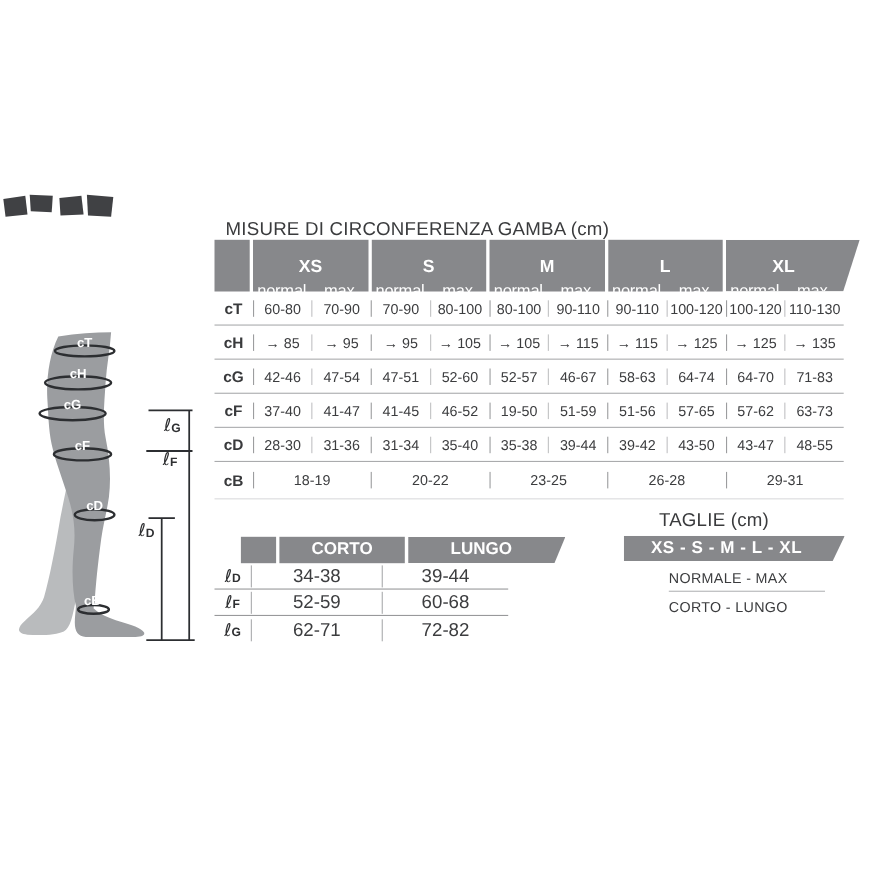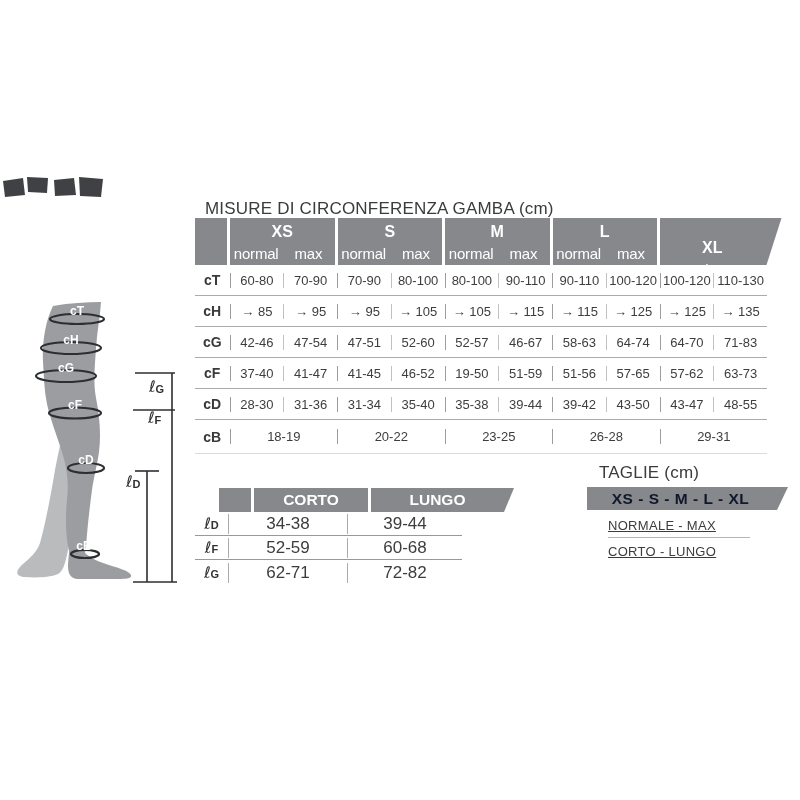--- a/index.html
+++ b/index.html
@@ -10,22 +10,22 @@
     --leg-front:#9b9da0; --leg-back:#b9bbbd;
     --rowline:#aaabad; --groupline:#9c9d9f; --midline:#c0c1c3;
   }
   .title{position:absolute;font-size:17px;font-weight:normal;color:#3a3b3d;letter-spacing:.2px;white-space:nowrap;}
   
   #ctable{position:absolute;left:195px;top:218px;}
   #chead{display:flex;height:47px;}
   .hspacer{width:32px;margin-right:3px;background:var(--banner);}
   .hgroup{width:104.5px;margin-right:3px;background:var(--banner);color:#fff;text-align:center;}
   .hgroup.last{width:121.5px;margin-right:0;clip-path:polygon(0 0,100% 0,calc(100% - 15px) 100%,0 100%);}
-  .hsize{line-height:25px;padding-top:1px;font-size:16px;font-weight:bold;}
-  .hgroup.last .hsize{width:104.5px;margin-top:16px;}
+  .hsize{line-height:25px;padding-top:12px;font-size:16px;font-weight:bold;}
+  .hgroup.last .hsize{width:104.5px;}
   .hsub{display:flex;}
   .hsub div{flex:0 0 52.25px;font-size:15px;font-weight:normal;line-height:20px;white-space:nowrap;letter-spacing:-.2px;}
   .crow{display:flex;align-items:center;height:30px;width:572px;border-bottom:1px solid var(--rowline);}
   .crow.last{height:33px;border-bottom:1px solid #dadbdd;}
   .clabel{width:34.5px;text-align:center;font-weight:bold;font-size:14px;color:#393a3c;}
   .ccell{flex:0 0 53.75px;box-sizing:border-box;text-align:center;font-size:13px;color:var(--text);white-space:nowrap;}
   .ccell.wide{flex:0 0 107.5px;}
   .group-b{border-left:1px solid var(--groupline);}
   .mid-b{border-left:1px solid var(--midline);}
   
@@ -37,25 +37,25 @@
   .lblock.lungo{width:143px;clip-path:polygon(0 0,100% 0,calc(100% - 10px) 100%,0 100%);padding-right:0;}
   .lblock.lungo span{display:block;width:133px;}
   .lrow{display:flex;align-items:center;height:23px;width:267px;border-bottom:1px solid #98999b;}
   .lrow.last{height:25px;border-bottom:none;}
   .llabel{width:33px;text-align:center;color:#2f3032;}
   .lsym{font-size:16px;font-style:italic;font-family:"DejaVu Sans",sans-serif;}
   .lsub{font-size:11px;font-weight:bold;}
   .lcell{flex:0 0 119px;box-sizing:border-box;border-left:1px solid #aaabad;text-align:center;font-size:17px;color:var(--text);}
   .lcell.c2{flex-basis:115px;}
   
-  #taglie-banner{position:absolute;left:587px;top:487px;width:201px;height:23px;background:var(--banner);
-    clip-path:polygon(0 0,100% 0,calc(100% - 11px) 100%,0 100%);color:#0f172a;font-size:15.5px;font-weight:bold;
+  #taglie-banner{position:absolute;left:567px;top:487px;width:201px;height:23px;background:var(--banner);
+    clip-path:polygon(0 0,100% 0,calc(100% - 11px) 100%,0 100%);color:#ffffff;font-size:15.5px;font-weight:bold;
     text-align:center;line-height:23px;letter-spacing:.5px;}
   #taglie-banner span{display:block;width:187px;}
-  .tline{position:absolute;left:608px;font-size:13px;color:#3b3c3e;letter-spacing:.3px;white-space:nowrap;text-decoration:underline;}
+  .tline{position:absolute;left:608px;font-size:13px;color:#3b3c3e;letter-spacing:.3px;white-space:nowrap;}
   #taglie-divider{position:absolute;left:608px;top:537px;width:142px;height:1px;background:#b4b5b7;}
   
   #legsvg{position:absolute;left:0;top:0;pointer-events:none;}
   .band{fill:none;stroke:var(--ink);stroke-width:2.2px;}
   .band-label{fill:#fff;font-size:12px;font-weight:bold;text-anchor:middle;font-family:"Liberation Sans",sans-serif;}
   .mline{stroke:var(--ink);stroke-width:1.6px;}
   .ellt{fill:#2f3032;}
   .ell{font-size:16px;font-style:italic;font-family:"DejaVu Sans",sans-serif;}
   .ellsub{font-size:11px;font-weight:bold;font-family:"Liberation Sans",sans-serif;}
   .artifact{fill:#404144;}

